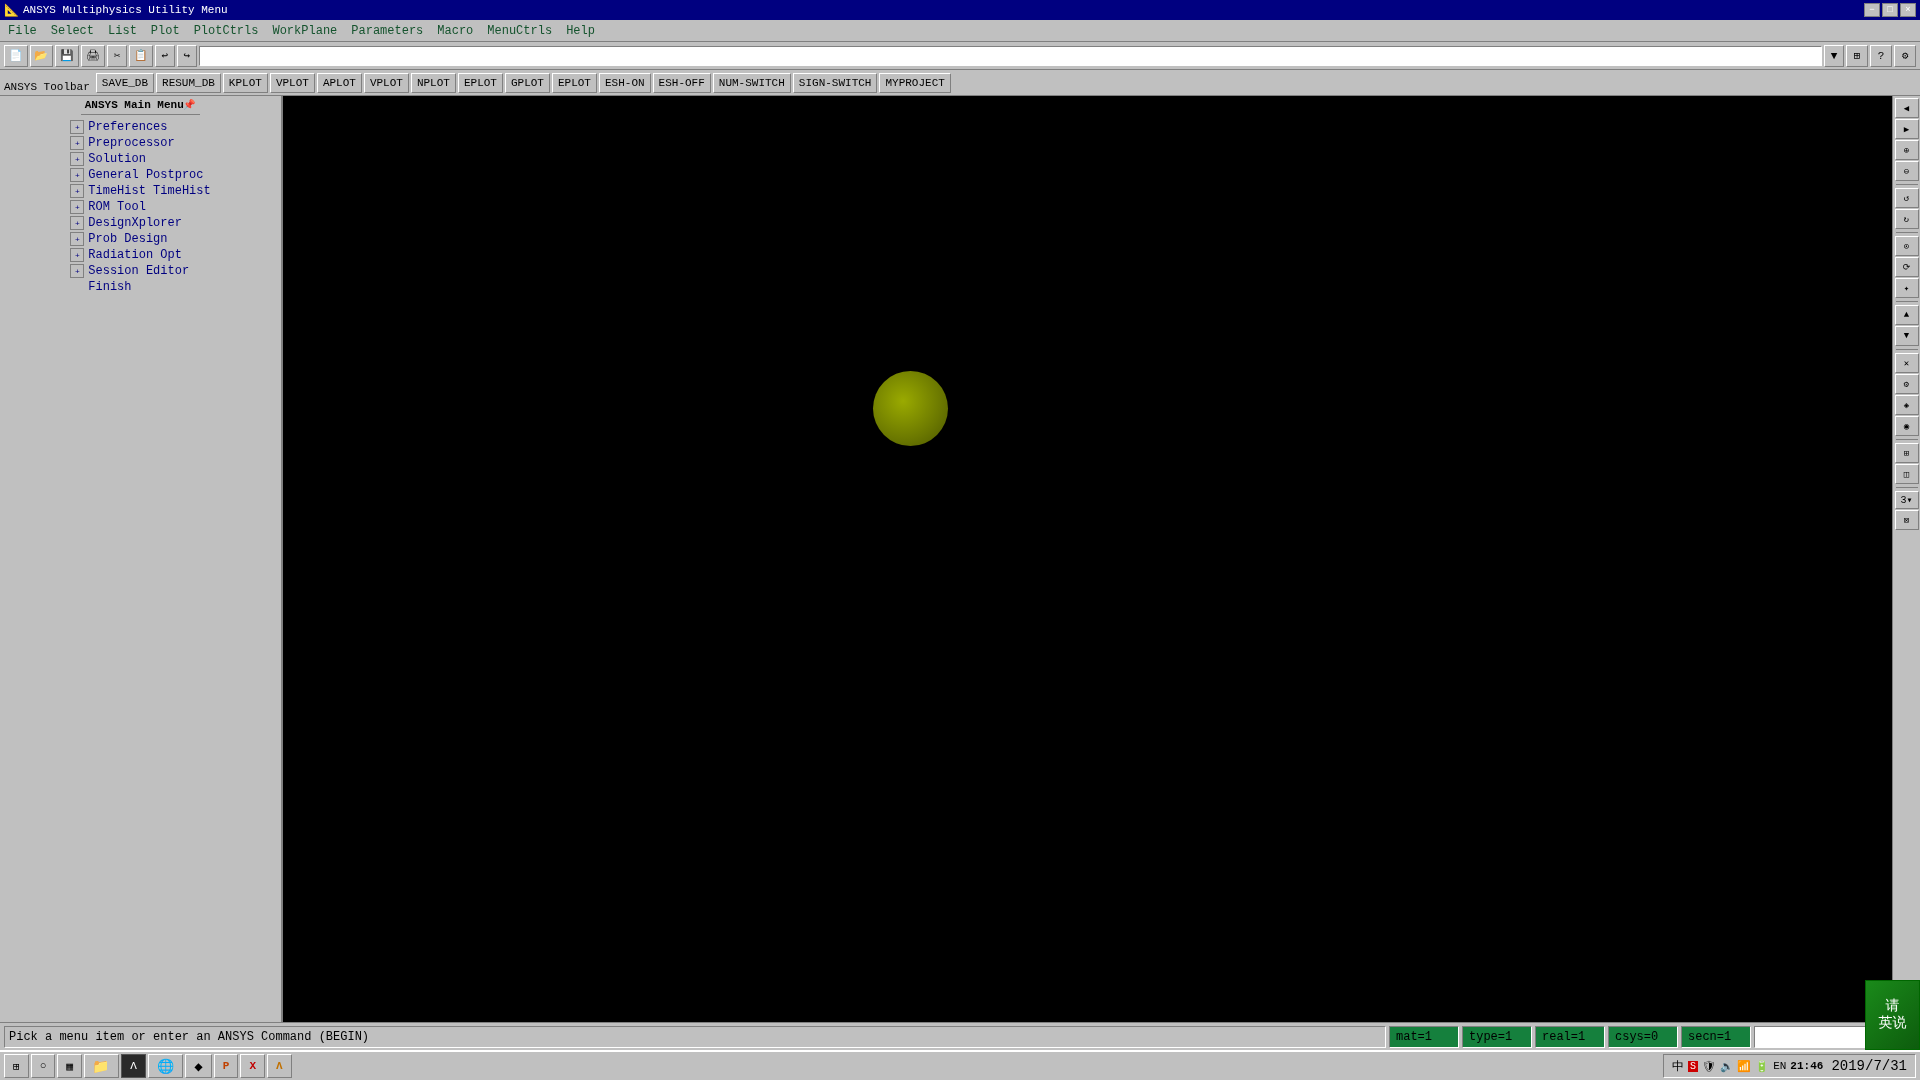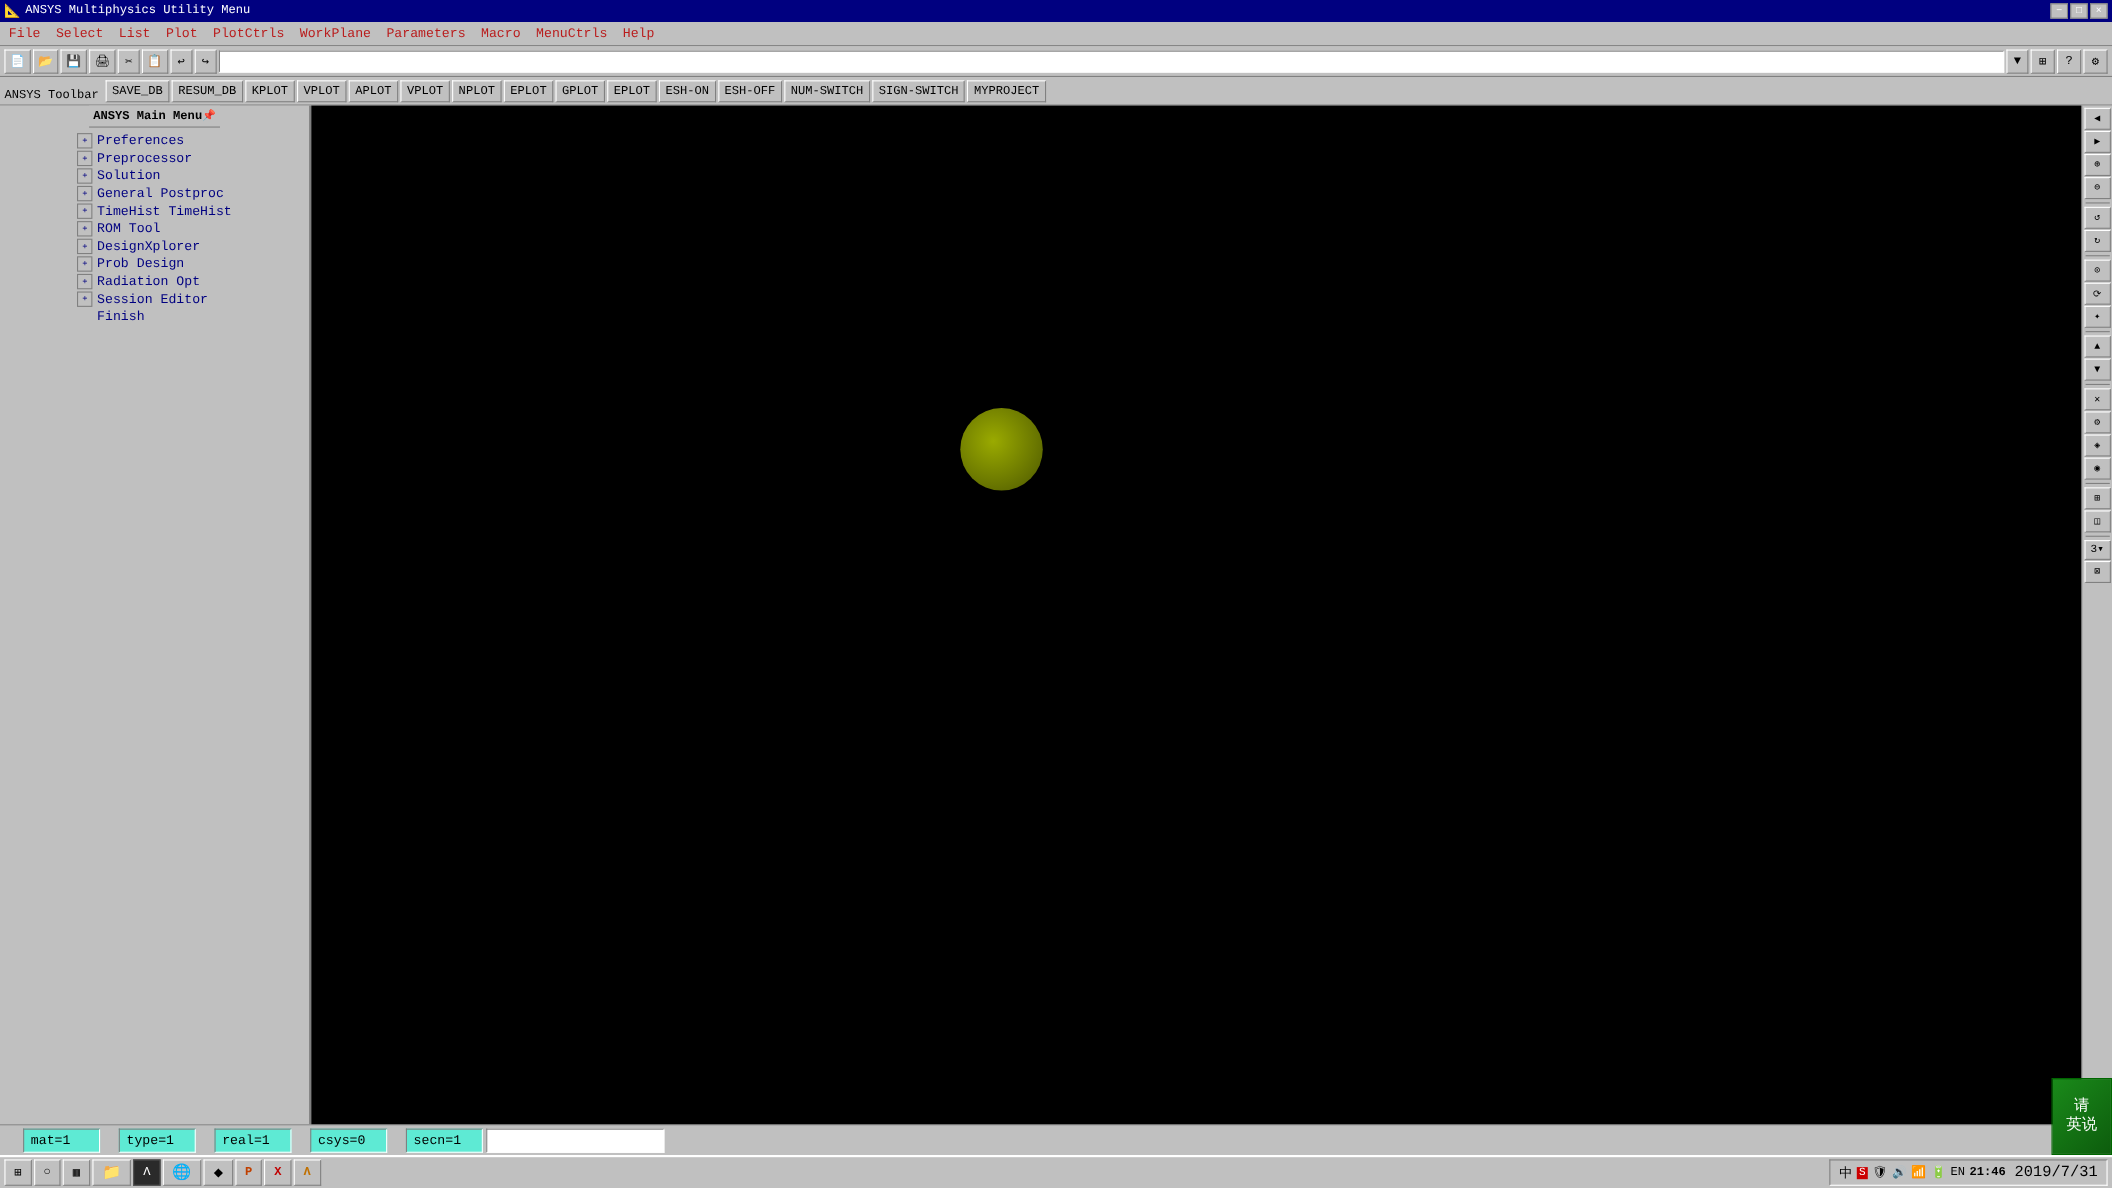--- a/index.html
+++ b/index.html
@@ -43,21 +43,21 @@
       display: flex;
       align-items: center;
       border-bottom: 1px solid #808080;
       padding: 0 2px;
       gap: 2px;
     }
     .menu-item {
       padding: 2px 6px;
       cursor: pointer;
       font-size: 12px;
-      color: #b91c1c;
+      color: #14532d;
     }
 
     
     #toolbar-area {
       background: #c0c0c0;
       height: 28px;
       display: flex;
       align-items: center;
       border-bottom: 1px solid #808080;
       padding: 2px 4px;
@@ -265,23 +265,23 @@
     }
     .status-field {
       height: 22px;
       padding: 0 6px;
       font-size: 12px;
       font-family: 'Courier New', monospace;
       border-top: 1px solid #808080;
       border-left: 1px solid #808080;
       border-right: 1px solid #ffffff;
       border-bottom: 1px solid #ffffff;
-      background: #5eead4;
+      background: #15803d;
       display: flex; align-items: center;
-      margin-left: 17px;
+      margin-left: 3px;
       min-width: 70px;
     }
     .status-input {
       height: 22px;
       padding: 0 4px;
       font-size: 12px;
       font-family: 'Courier New', monospace;
       border-top: 1px solid #808080;
       border-left: 1px solid #808080;
       border-right: 1px solid #ffffff;
@@ -499,20 +499,21 @@
     <div class="right-section-sep"></div>
     <div class="right-btn">⊞</div>
     <div class="right-btn">◫</div>
     <div class="right-section-sep"></div>
     <div class="right-number-btn">3▾</div>
     <div class="right-btn">⊠</div>
   </div>
 </div>
 
 <div id="status-bar">
+  <div id="status-text">Pick a menu item or enter an ANSYS Command (BEGIN)</div>
   <div class="status-field">mat=1</div>
   <div class="status-field">type=1</div>
   <div class="status-field">real=1</div>
   <div class="status-field">csys=0</div>
   <div class="status-field">secn=1</div>
   <input class="status-input" type="text" value="" style="">
 </div>
 
 <div id="taskbar">
   <div class="taskbar-btn">⊞</div>

